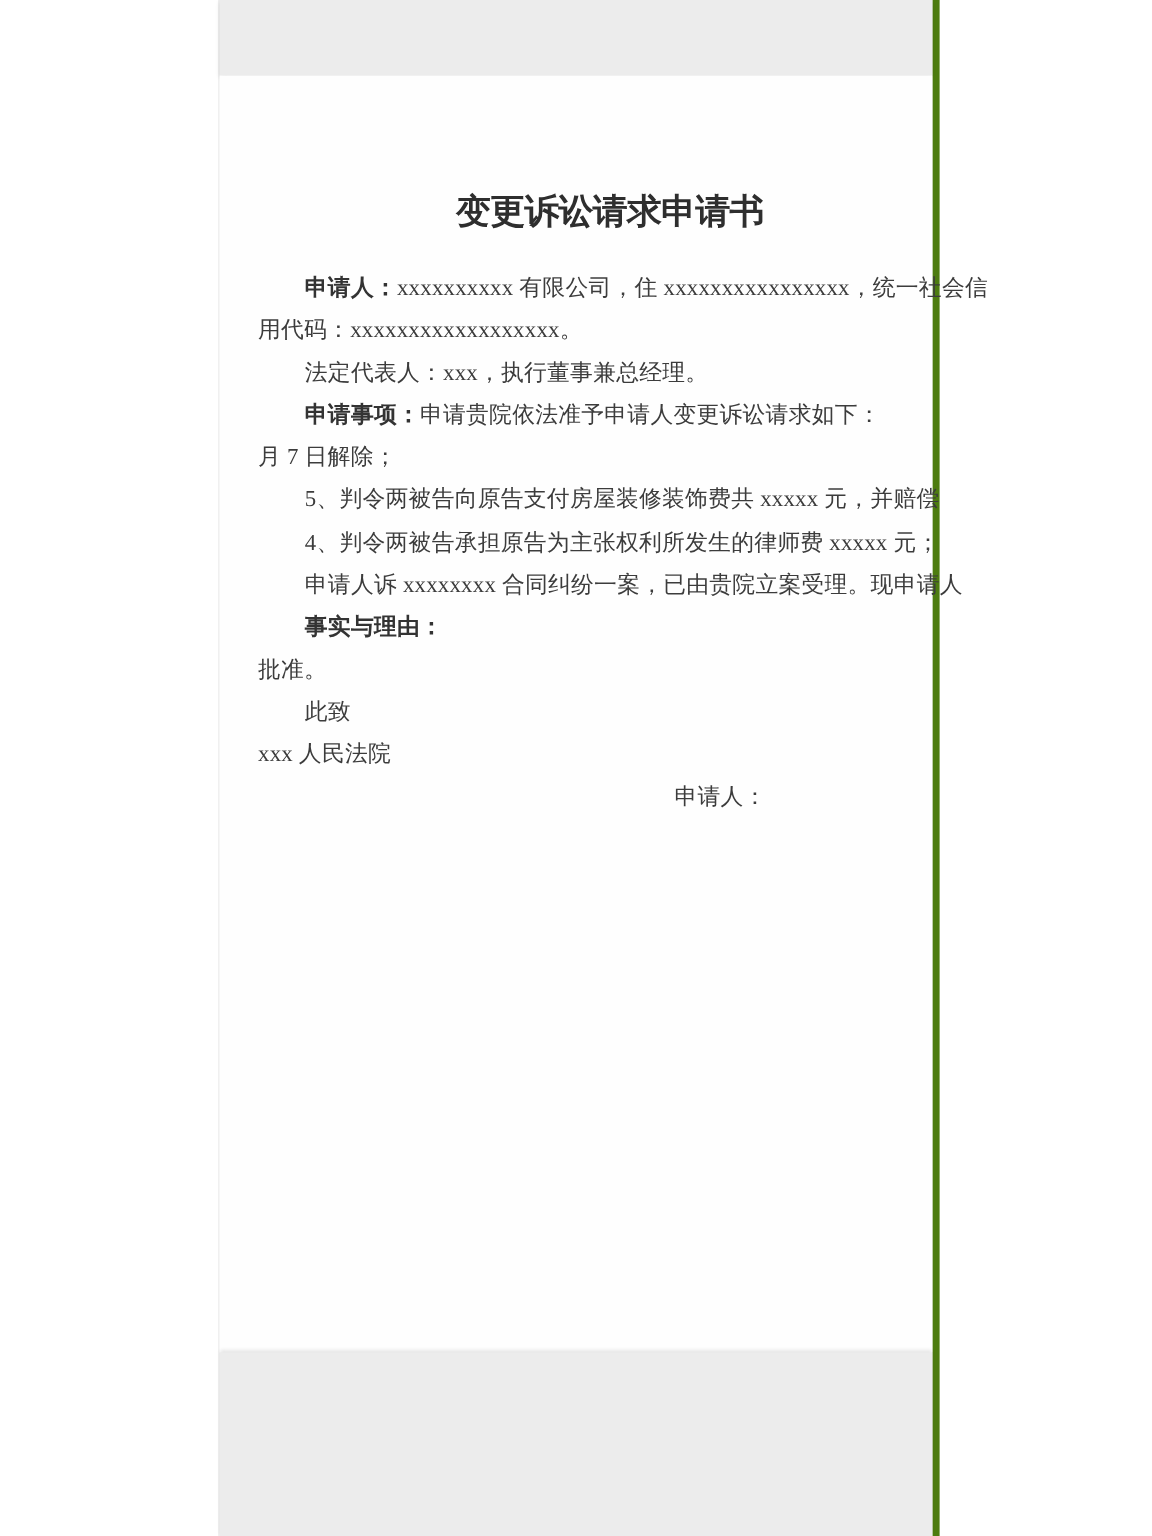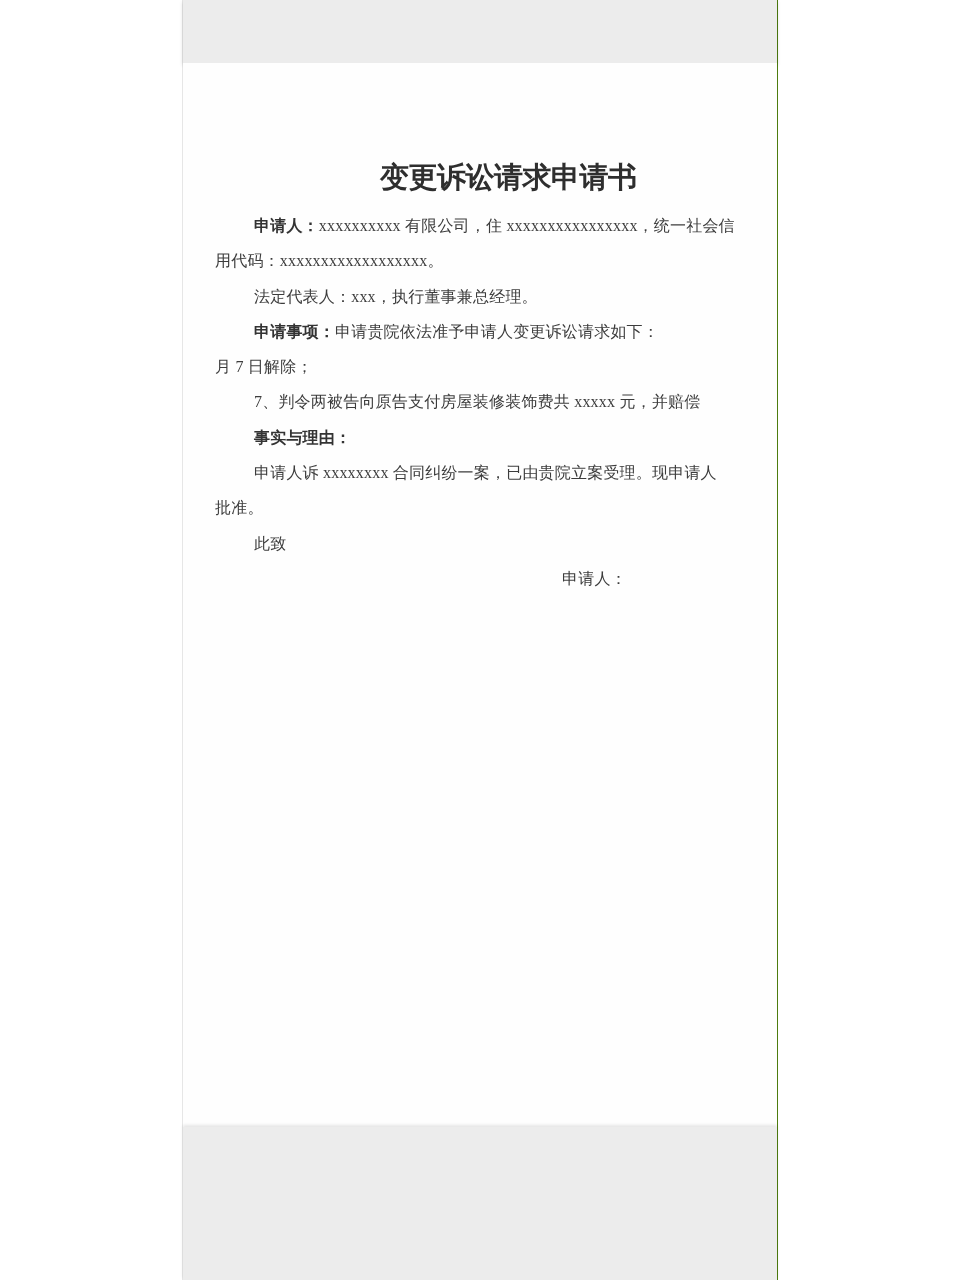--- a/index.html
+++ b/index.html
@@ -17,21 +17,21 @@
   }
   
   .photo {
     position: absolute;
     left: 182px;
     top: 0;
     width: 594px;
     height: 1280px;
     background: #ffffff;
     border-left: 1px solid #e6e6e6;
-    border-right: 1px solid #4d7c0f;
+    border-right: 6px solid #4d7c0f;
   }
   .band {
     position: relative;
     width: 100%;
     background: #ececec;
   }
   .band-top {
     height: 63px;
     box-shadow: 0 2px 4px rgba(0,0,0,0.16);
   }
@@ -57,23 +57,23 @@
     font-size: 29px;
     line-height: 31px;
     font-weight: 700;
     letter-spacing: -0.5px;
     color: #2e2e2e;
     white-space: nowrap;
   }
   .doc-body {
     position: absolute;
     left: 32px;
-    top: 145px;
+    top: 160px;
     width: 532px;
-    font-size: 16px;
+    font-size: 19px;
     line-height: 35.3px;
     color: #3c3c3c;
     letter-spacing: 0.2px;
   }
   .line { white-space: nowrap; }
   .line.indent { padding-left: 39px; }
   .b { font-weight: 700; color: #333333; }
   .sig-name {
     margin-left: 347px;
     white-space: nowrap;
@@ -97,25 +97,27 @@
       <h1 class="title">变更诉讼请求申请书</h1>
 
       <div class="doc-body">
 
         <div id="lines-container">
             <div class="line indent"><span class="b">申请人：</span><span>xxxxxxxxxx 有限公司，住 xxxxxxxxxxxxxxxx，统一社会信</span></div>
             <div class="line"><span>用代码：xxxxxxxxxxxxxxxxxx。</span></div>
             <div class="line indent"><span>法定代表人：xxx，执行董事兼总经理。</span></div>
             <div class="line indent"><span class="b">申请事项：</span><span>申请贵院依法准予申请人变更诉讼请求如下：</span></div>
             <div class="line"><span>月 7 日解除；</span></div>
-            <div class="line indent"><span>7、判令两被告向原告支付房屋装修装饰费共 xxxxx 元，并赔偿</span></div>
+            <div class="line indent"><span>5、判令两被告向原告支付房屋装修装饰费共 xxxxx 元，并赔偿</span></div>
+            <div class="line indent"><span>4、判令两被告承担原告为主张权利所发生的律师费 xxxxx 元；</span></div>
+            <div class="line indent"><span>申请人诉 xxxxxxxx 合同纠纷一案，已由贵院立案受理。现申请人</span></div>
             <div class="line indent"><span class="b">事实与理由：</span></div>
-            <div class="line indent"><span>申请人诉 xxxxxxxx 合同纠纷一案，已由贵院立案受理。现申请人</span></div>
             <div class="line"><span>批准。</span></div>
             <div class="line indent"><span>此致</span></div>
+            <div class="line"><span>xxx 人民法院</span></div>
           </div>
 
         <div class="sig-name">申请人：</div>
 
       </div>
     </div>
 
     <div class="band band-bottom"></div>
 
   </div>

